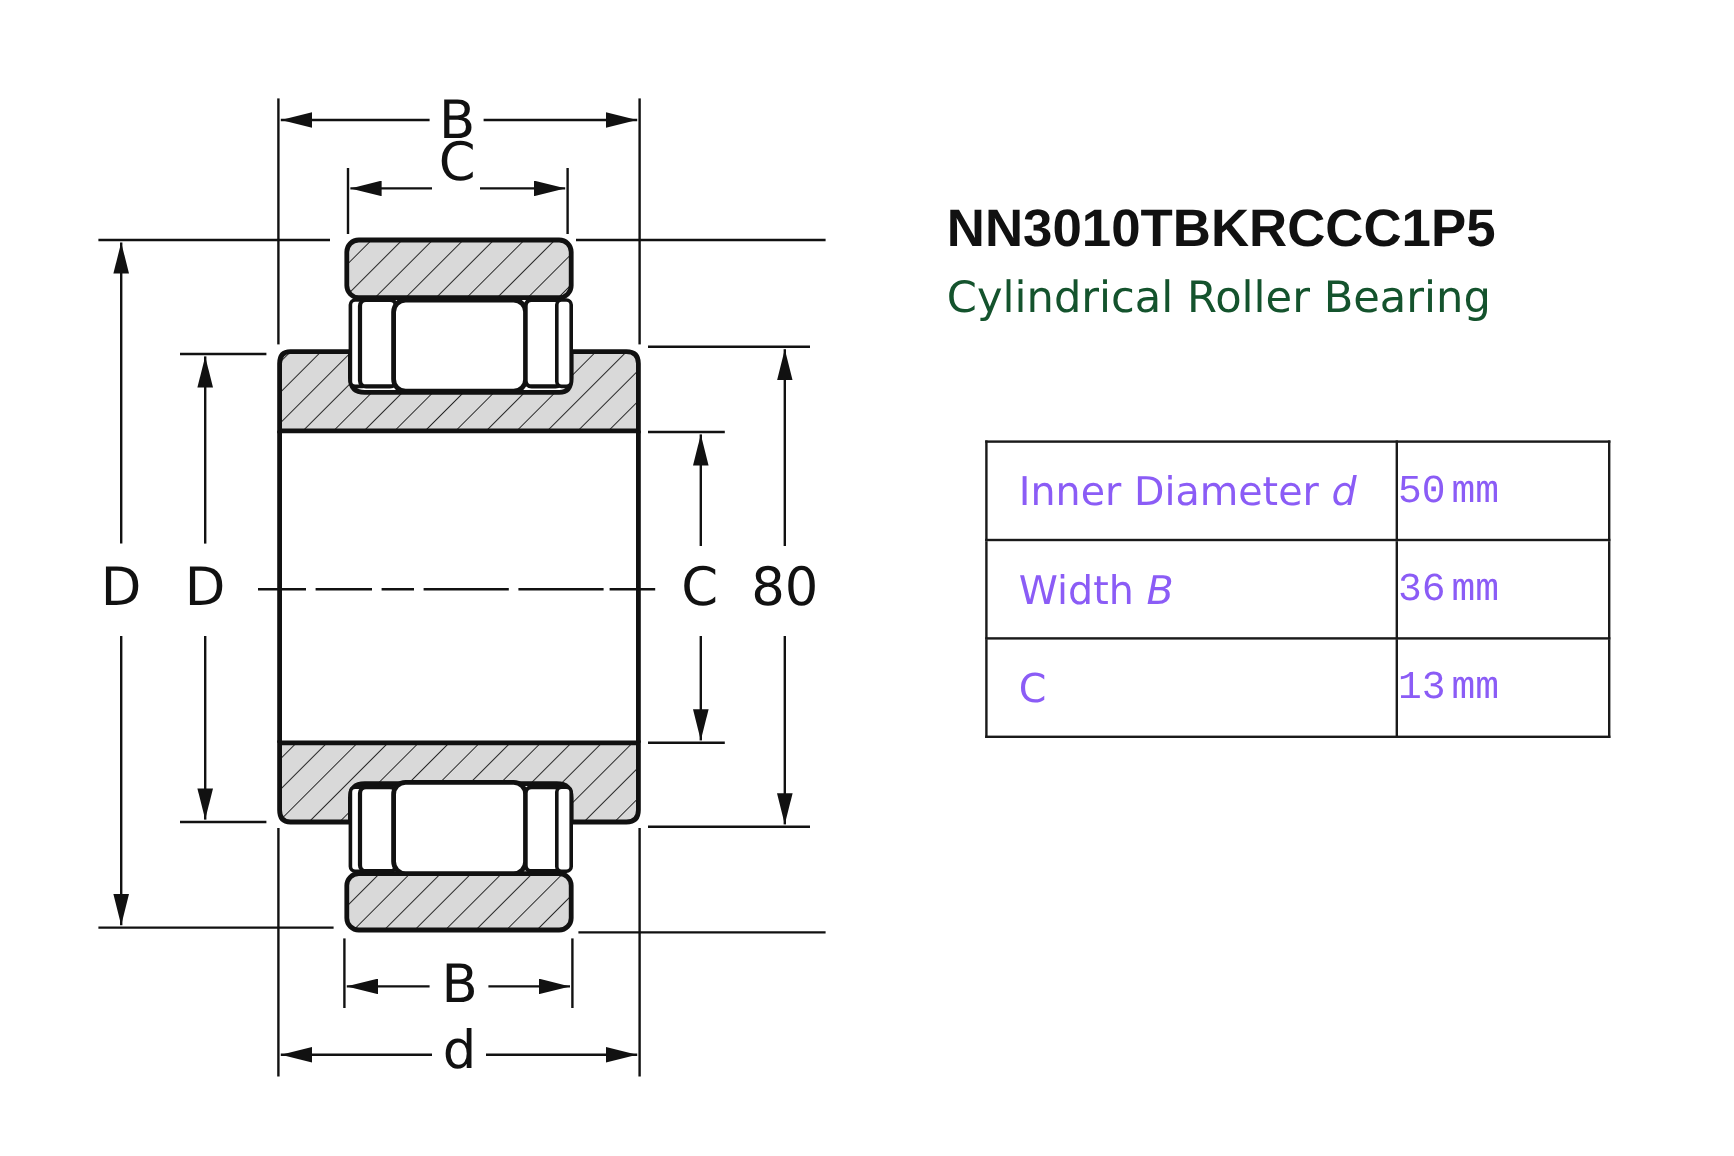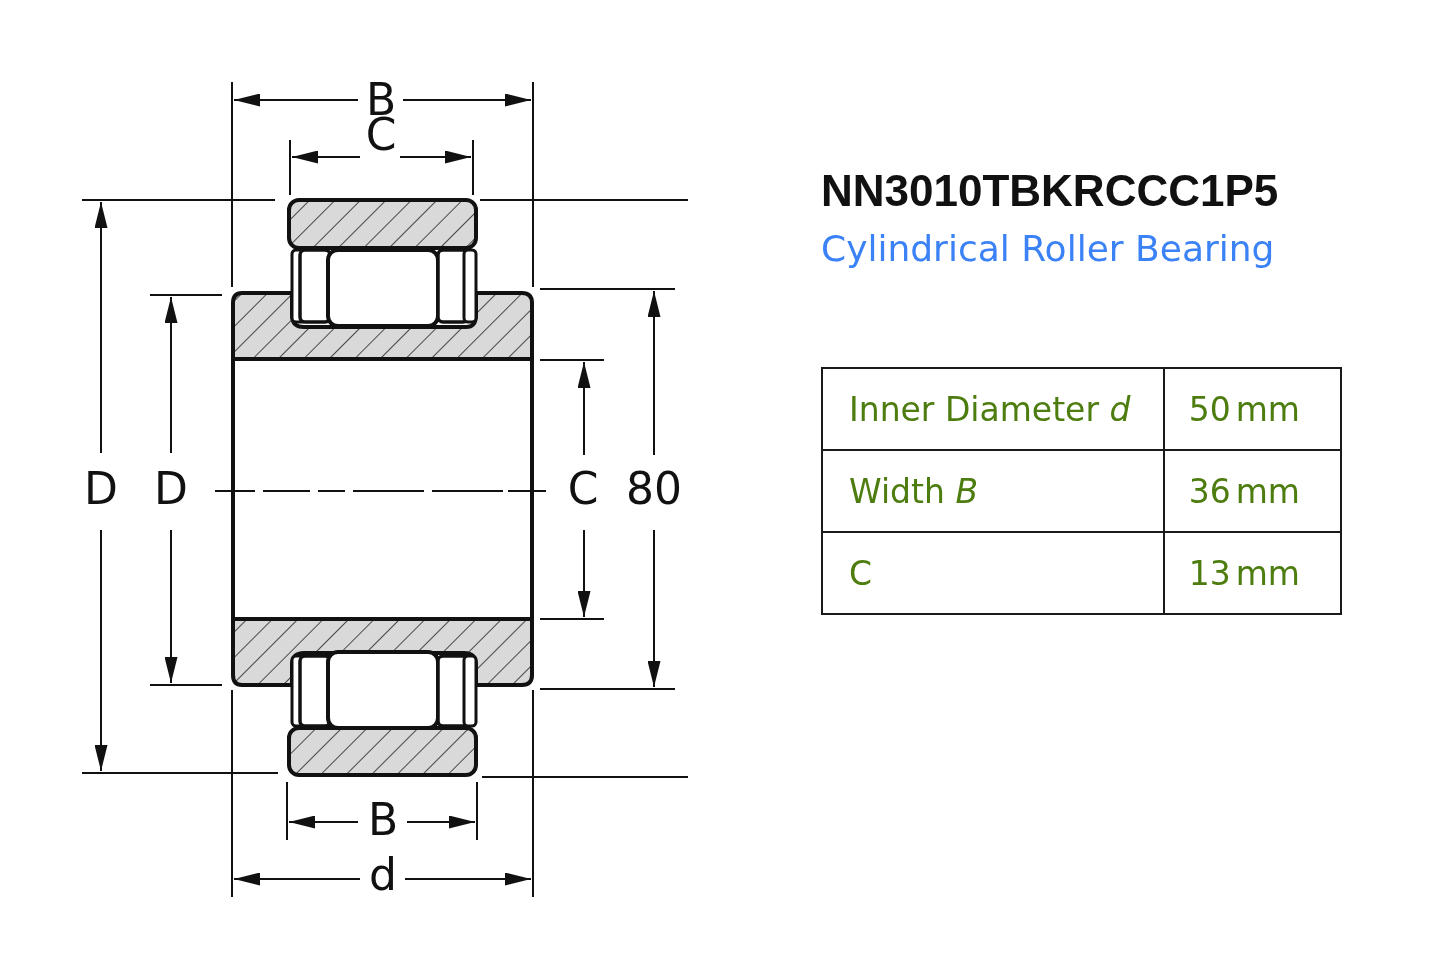--- a/index.html
+++ b/index.html
@@ -20,59 +20,59 @@
       left: 0;
       top: 0;
     }
     .dim-label {
       font-family: "DejaVu Sans", "Liberation Sans", sans-serif;
       font-size: 44px;
       fill: #111111;
     }
     .title-block {
       position: absolute;
-      left: 821px;
+      left: 789px;
       top: 162px;
     }
     .part-number {
       font-family: "Liberation Sans", sans-serif;
       font-weight: bold;
       font-size: 44px;
       letter-spacing: 0px;
       line-height: 58px;
       color: #111;
     }
     .subtitle {
       font-family: "DejaVu Sans", sans-serif;
       font-size: 36px;
       line-height: 58px;
-      color: #3b82f6;
+      color: #14532d;
     }
     table.specs {
       position: absolute;
       left: 821px;
       top: 367px;
       border-collapse: collapse;
       width: 521px;
     }
     table.specs td {
       border: 2px solid #1a1a1a;
       height: 80px;
       font-family: "DejaVu Sans", sans-serif;
       font-size: 33px;
-      color: #4d7c0f;
+      color: #8b5cf6;
       padding: 0;
     }
     table.specs td.label {
       width: 314px;
       padding-left: 26px;
     }
     table.specs td.value {
-      text-align: right;
-      padding-right: 40px;
+      padding-right: 28px;
+      font-family: Liberation Mono, monospace;
     }
     table.specs .sym {
       font-style: italic;
     }
   </style>
 </head>
 <body>
 
 <svg id="drawing" width="1445" height="963" viewBox="0 0 1445 963">
   <defs>

